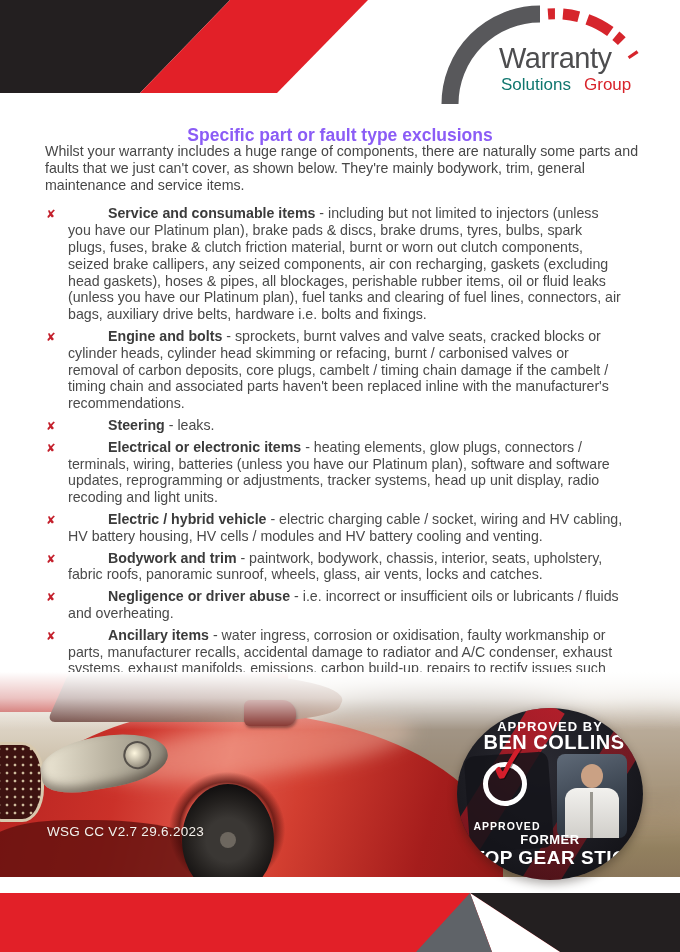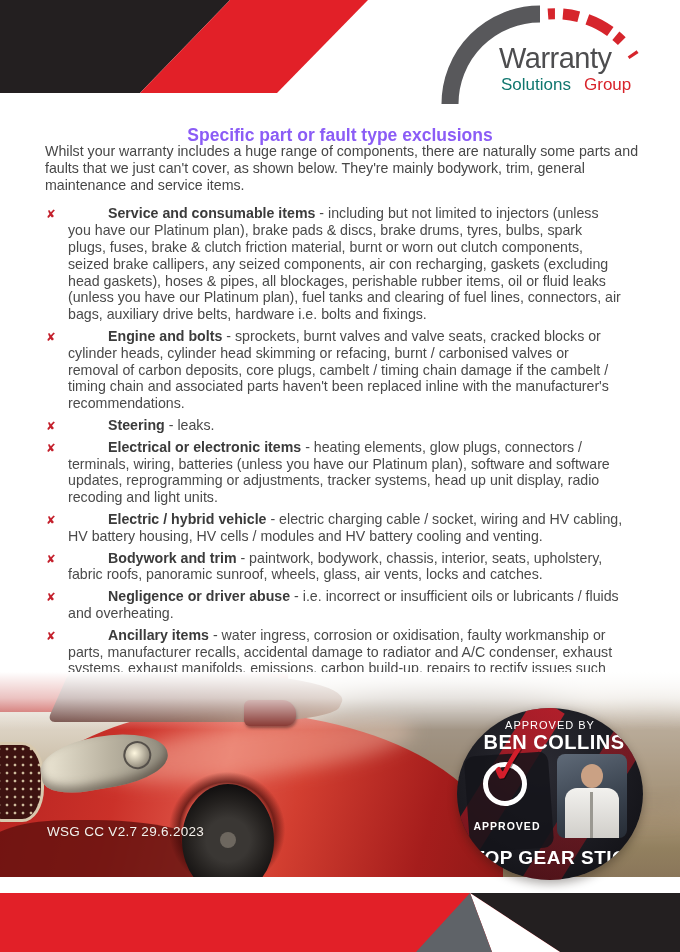--- a/index.html
+++ b/index.html
@@ -75,21 +75,21 @@
   
   .badge{position:absolute;left:457px;top:708px;width:186px;height:172px;border-radius:50%;
     background:radial-gradient(circle at 45% 35%,#2b2b33 0%,#1b1b21 55%,#0d0d11 100%);
     overflow:hidden;color:#fff;text-align:center;box-shadow:0 4px 10px rgba(30,20,15,.35);}
   .badge .stripe-1,.badge .stripe-2{position:absolute;width:34px;height:220px;top:-20px;
     background:linear-gradient(180deg,#d41e2b,#7a1017);opacity:.8;transform:rotate(32deg);}
   .badge .stripe-1{left:18px;}
   .badge .stripe-2{left:118px;opacity:.55;}
   .badge .panel{position:absolute;left:10px;top:46px;width:84px;height:96px;border-radius:10px;
     background:rgba(20,20,26,.85);transform:rotate(-4deg);}
-  .badge-approved-by{position:absolute;left:0;right:0;top:11px;font-size:11px;font-weight:normal;letter-spacing:1px;}
+  .badge-approved-by{position:absolute;left:0;right:0;top:11px;font-size:13px;font-weight:bold;letter-spacing:1px;}
   .badge-name{position:absolute;left:8px;right:0;top:23px;font-size:20px;font-weight:bold;letter-spacing:.5px;}
   .ring{position:absolute;left:26px;top:54px;width:44px;height:44px;border:5px solid #fff;border-radius:50%;}
   .ring-check{position:absolute;left:30px;top:30px;font-size:54px;font-weight:bold;color:#d41e2b;
     transform:rotate(-6deg);line-height:1;text-shadow:1px 1px 0 rgba(0,0,0,.4);}
   .badge-approved{position:absolute;left:2px;top:112px;width:96px;font-size:10.5px;font-weight:bold;letter-spacing:1px;}
   .driver{position:absolute;right:16px;top:46px;width:70px;height:84px;border-radius:8px;overflow:hidden;
     background:linear-gradient(160deg,#5f6a78 0%,#3b4450 55%,#262c35 100%);}
   .driver .head{position:absolute;left:24px;top:10px;width:22px;height:24px;border-radius:50%;
     background:#caa184;}
   .driver .suit{position:absolute;left:8px;top:34px;width:54px;height:52px;border-radius:12px 12px 0 0;
@@ -201,20 +201,21 @@
     <div class="badge-approved-by">APPROVED BY</div>
     <div class="badge-name">BEN COLLINS</div>
     <div class="ring"></div>
     <div class="ring-check glyph">✓</div>
     <div class="badge-approved">APPROVED</div>
     <div class="driver">
       <div class="head"></div>
       <div class="suit"></div>
       <div class="zip"></div>
     </div>
+    <div class="badge-former">FORMER</div>
     <div class="badge-role">TOP GEAR STIG</div>
   </div>
 
   <svg class="band-bottom" viewBox="0 0 680 59">
     <rect x="0" y="0" width="680" height="59" fill="#e22028"></rect>
     <polygon points="470,0 680,0 680,59 560,59" fill="#231f20"></polygon>
     <polygon points="470,0 492,59 560,59" fill="#ffffff"></polygon>
     <polygon points="470,0 416,59 492,59" fill="#5f6368"></polygon>
   </svg>
 

